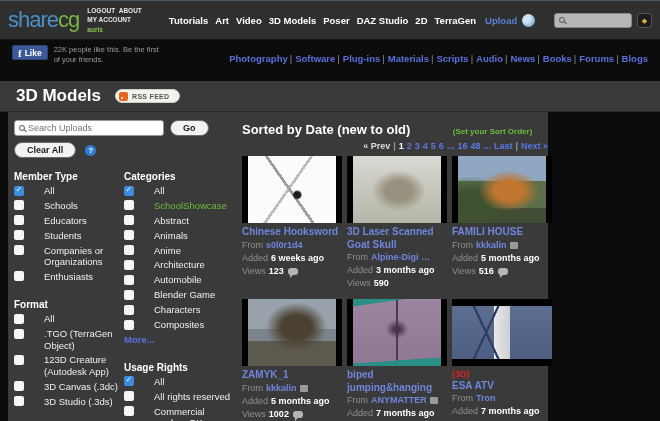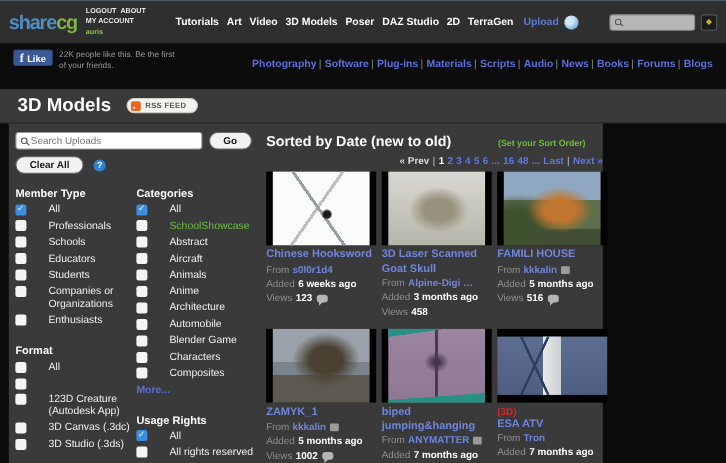--- a/index.html
+++ b/index.html
@@ -3,21 +3,21 @@
 <meta charset="utf-8">
 <style>
   * { margin:0; padding:0; box-sizing:border-box; }
   html,body { width:660px; height:421px; overflow:hidden; }
   body { background:#0b0b0b; font-family:"Liberation Sans", sans-serif; }
   a { text-decoration:none; cursor:pointer; }
 
   
   .topbar { height:40px; background:#2f2f2f; border-top:1px solid #4a5a66; border-bottom:1px solid #171717;
             display:flex; align-items:center; padding:0 8px; gap:5px; }
-  .logo { font-size:18px; font-weight:bold; letter-spacing:-1px; line-height:1; white-space:nowrap; }
+  .logo { font-size:22px; font-weight:normal; letter-spacing:-1px; line-height:1; white-space:nowrap; }
   .lg-share { color:#4d8fc4; } .lg-cg { color:#7cb342; }
   .account { font-size:6.5px; font-weight:bold; color:#e8e8e8; line-height:1.45; margin-left:3px; white-space:nowrap; }
   .account a { color:#e8e8e8; }
   .acct-user { color:#8bc34a; }
   .mainnav { display:flex; gap:7px; margin-left:22px; white-space:nowrap; }
   .nav-item { color:#fff; font-size:9.5px; font-weight:bold; }
   .upload { color:#5b7fd6; font-size:9.5px; font-weight:bold; margin-left:4px; }
   .upload-badge { width:13px; height:13px; border-radius:50%; flex:none;
                   background:radial-gradient(circle at 35% 35%, #cfe7f5 0 30%, #7fb3d9 70%); }
   .hsearch { margin-left:auto; width:78px; height:15px; background:#b7b7b7; border:1px solid #888;
@@ -50,21 +50,21 @@
   .rss-icon::after { content:""; position:absolute; left:1.5px; bottom:1.5px; width:2px; height:2px;
                      background:#fff; border-radius:50%; }
   .rss-label { font-size:7px; font-weight:bold; color:#555; letter-spacing:.3px; }
 
   
   .content { width:540px; margin-left:8px; background:#3a3a3a; min-height:349px; display:flex; padding:8px 0 0 6px; }
 
   
   .sidebar { width:224px; flex:none; }
   .search-row { display:flex; gap:6px; align-items:center; }
-  .sinput { background:#fff; border:1px solid #999; border-radius:3px; width:170px; height:16px;
+  .sinput { background:#fff; border:1px solid #999; border-radius:3px; width:150px; height:16px;
             display:flex; align-items:center; gap:3px; padding:0 4px; }
   .sinput input { border:none; outline:none; width:100%; font-size:9px; color:#333; background:transparent; }
   .btn { background:#f2f2f2; border:1px solid #6a6a6a; border-radius:8px; height:16px; padding:0 12px;
          font-size:9px; font-weight:bold; color:#1a1a1a; cursor:pointer; font-family:inherit; }
   .clear-row { margin-top:6px; display:flex; gap:9px; align-items:center; }
   .help { width:11px; height:11px; border-radius:50%; background:#2f7fd4; color:#fff; font-size:8px;
           font-weight:bold; text-align:center; line-height:11px; cursor:pointer; }
   .filter-cols { display:flex; margin-top:13px; }
   .fcol { width:110px; }
   .ftitle { color:#fff; font-size:10px; font-weight:bold; margin-bottom:3px; }
@@ -192,24 +192,20 @@
     <div class="filter-cols">
       <div class="fcol">
         <div class="ftitle">Member Type</div>
         <div>
 
             <label class="opt">
               <span class="cb checked"></span>
               <span class="opt-label">All</span>
             </label>
 
-            <label class="opt">
-              <span class="cb"></span>
-              <span class="opt-label">Professionals</span>
-            </label>
 
             <label class="opt">
               <span class="cb"></span>
               <span class="opt-label">Schools</span>
             </label>
 
             <label class="opt">
               <span class="cb"></span>
               <span class="opt-label">Educators</span>
             </label>
@@ -233,20 +229,21 @@
         <div class="ftitle mt">Format</div>
         <div>
 
             <label class="opt">
               <span class="cb"></span>
               <span class="opt-label">All</span>
             </label>
 
             <label class="opt">
               <span class="cb"></span>
+              <span class="opt-label">.TGO (TerraGen Object)</span>
             </label>
 
             <label class="opt">
               <span class="cb"></span>
               <span class="opt-label">123D Creature (Autodesk App)</span>
             </label>
 
             <label class="opt">
               <span class="cb"></span>
               <span class="opt-label">3D Canvas (.3dc)</span>
@@ -271,24 +268,20 @@
             <label class="opt">
               <span class="cb"></span>
               <span class="opt-label green">SchoolShowcase</span>
             </label>
 
             <label class="opt">
               <span class="cb"></span>
               <span class="opt-label">Abstract</span>
             </label>
 
-            <label class="opt">
-              <span class="cb"></span>
-              <span class="opt-label">Aircraft</span>
-            </label>
 
             <label class="opt">
               <span class="cb"></span>
               <span class="opt-label">Animals</span>
             </label>
 
             <label class="opt">
               <span class="cb"></span>
               <span class="opt-label">Anime</span>
             </label>
@@ -386,21 +379,21 @@
             <span>From</span>
             <a class="from">Alpine-Digi …</a>
 
           </div>
           <div class="meta">
             <span>Added</span>
             <b>3 months ago</b>
           </div>
           <div class="meta">
             <span>Views</span>
-            <b>458</b>
+            <b>590</b>
 
           </div>
 
         </div>
 
         <div class="card">
           <a class="thumb">
             <span class="timg t-house"></span>
           </a>
 

